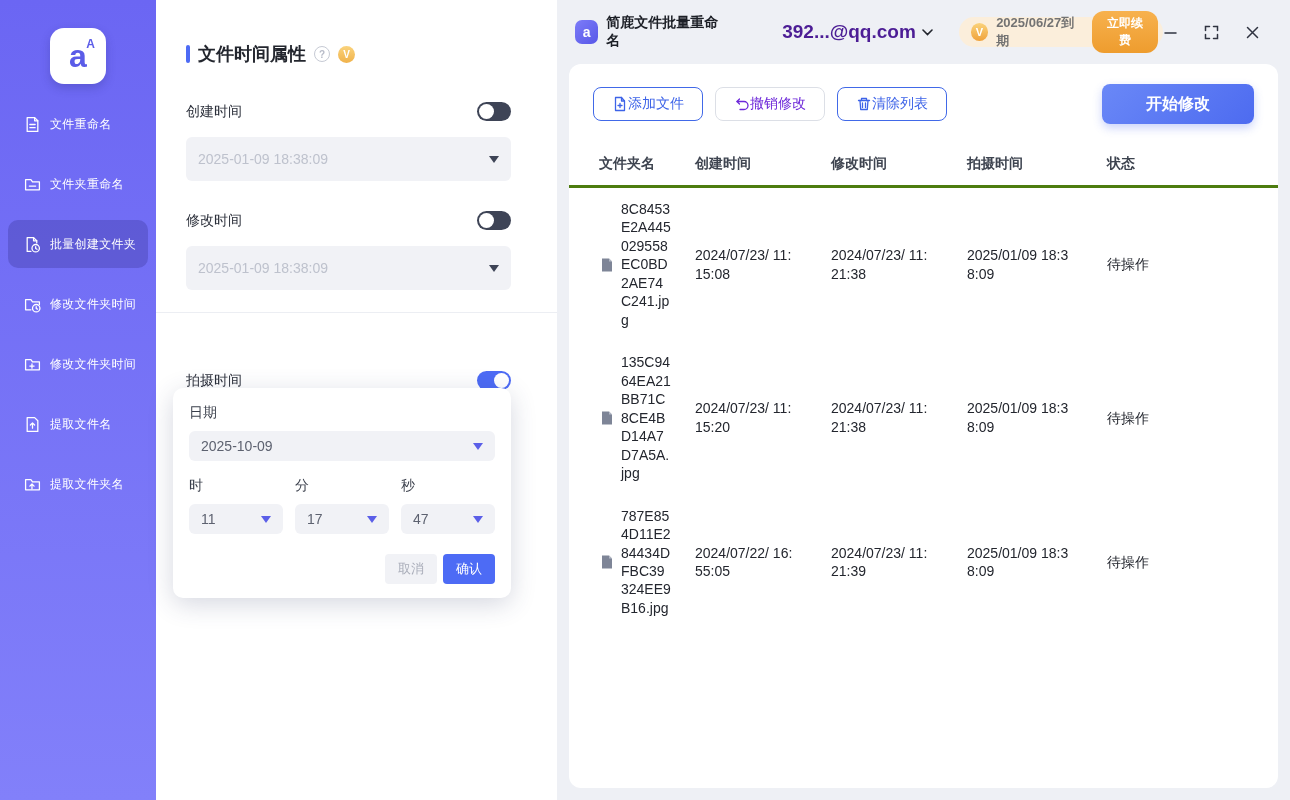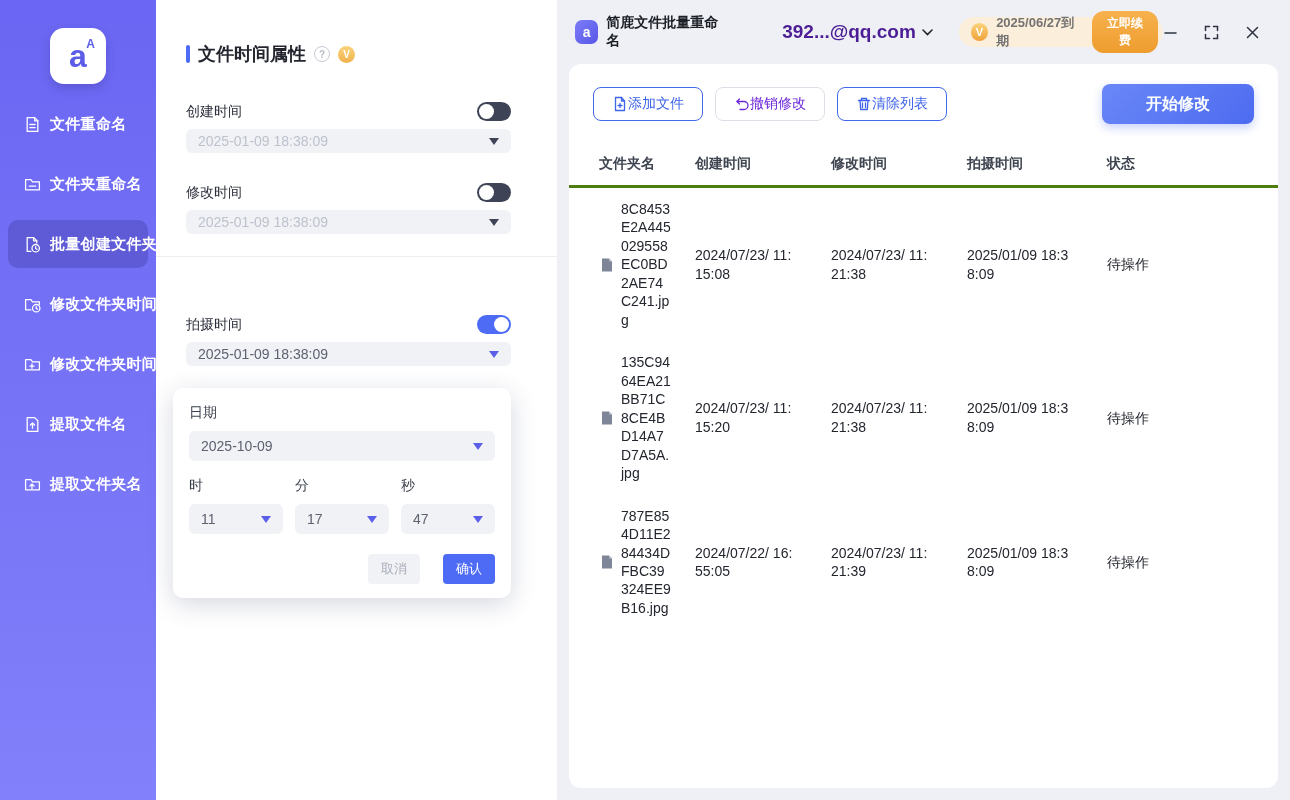--- a/index.html
+++ b/index.html
@@ -9,51 +9,51 @@
 
   
   .sidebar { width:156px; height:100%; background:linear-gradient(180deg,#6B66F3 0%,#8280FA 100%); flex-shrink:0; }
   .logo-box { width:56px; height:56px; background:#fff; border-radius:14px; margin:28px auto 10px; display:flex; align-items:center; justify-content:center; position:relative; box-shadow:0 4px 10px rgba(40,40,120,.25); }
   .logo-a { font-size:32px; font-weight:bold; color:#5B5CE8; line-height:1; }
   .logo-sup { position:absolute; top:9px; right:11px; font-size:12px; font-weight:bold; color:#5B5CE8; }
   .nav { margin-top:16px; display:flex; flex-direction:column; gap:12px; padding:0 8px; }
   .nav-item { height:48px; display:flex; align-items:center; gap:9px; padding-left:16px; border-radius:10px; color:#fff; cursor:pointer; }
   .nav-item.active { background:rgba(22,16,88,.20); }
   .nav-item svg { width:17px; height:17px; flex-shrink:0; fill:none; stroke:#fff; stroke-width:1.2; stroke-linecap:round; stroke-linejoin:round; }
-  .nav-label { font-size:15px; font-weight:700; letter-spacing:.3px; white-space:nowrap;text-align:center; }
+  .nav-label { font-size:12px; font-weight:400; letter-spacing:.3px; white-space:nowrap;text-align:center; }
 
   
   .mid-panel { width:401px; height:100%; background:#fff; padding:42px 46px 0 30px; position:relative; flex-shrink:0; }
   .panel-title-row { display:flex; align-items:center; gap:8px; }
   .accent-bar { width:4px; height:18px; background:#4D6BF5; border-radius:2px; }
   .panel-title { font-size:18px; font-weight:bold; color:#23262E; }
   .help-icon { width:16px; height:16px; border:1.5px solid #C6CAD4; border-radius:50%; color:#B8BCC8; font-size:10px; font-weight:bold; display:flex; align-items:center; justify-content:center; cursor:pointer; }
   .vip-badge { width:17px; height:17px; border-radius:50%; background:linear-gradient(180deg,#FAD37C,#F0B24B); color:#fff; font-size:10px; font-weight:bold; display:flex; align-items:center; justify-content:center; }
   .field-head { display:flex; justify-content:space-between; align-items:center; margin-top:30px; }
   .field-head.first { margin-top:36px; }
   .field-head.gap-lg { margin-top:58px; }
   .field-label { font-size:14px; color:#2B2F3A; font-weight:500; }
   .toggle { width:34px; height:19px; border-radius:10px; position:relative; cursor:pointer; }
   .toggle .knob { width:15px; height:15px; border-radius:50%; background:#fff; position:absolute; top:2px; }
   .toggle.off { background:#3E4456; } .toggle.off .knob { left:2px; }
   .toggle.on { background:#4D6BF5; } .toggle.on .knob { right:2px; }
-  .select-input { margin-top:8px; height:24px; background:#F1F2F6; border-radius:6px; display:flex; align-items:center; justify-content:space-between; padding:0 12px; font-size:14px; cursor:pointer; }
+  .select-input { margin-top:16px; height:44px; background:#F1F2F6; border-radius:6px; display:flex; align-items:center; justify-content:space-between; padding:0 12px; font-size:14px; cursor:pointer; }
   .select-input.disabled { color:#BEC2CD; cursor:default; }
   .select-input.enabled { color:#5D6270; }
   .tri { width:0; height:0; border-left:5px solid transparent; border-right:5px solid transparent; border-top:7px solid #5B5FE8; }
   .tri.dark { border-top-color:#3E4456; }
   .divider { height:1px; background:#ECEEF3; margin:22px -46px 0 -30px; }
 
   
   .picker { position:absolute; left:17px; top:388px; width:338px; background:#fff; border-radius:10px; box-shadow:0 6px 26px rgba(45,55,100,.20); padding:16px 16px 14px; z-index:5; }
   .picker-label { font-size:14px; color:#3A3F4B; margin-bottom:9px; }
   .picker .select-input { margin-top:0; height:30px; }
   .hms-row { display:flex; gap:12px; margin-top:16px; }
   .hms-col { flex:1; }
-  .picker-foot { display:flex; justify-content:flex-end; gap:23px; margin-top:20px; }
+  .picker-foot { display:flex; justify-content:flex-end; gap:6px; margin-top:20px; }
   .btn-cancel { background:#F1F2F6; color:#A9ADB9; border:none; border-radius:4px; padding:6px 13px; font-size:13px; cursor:pointer; }
   .btn-confirm { background:#4D6BF5; color:#fff; border:none; border-radius:4px; padding:6px 13px; font-size:13px; cursor:pointer; }
 
   
   .main { flex:1; background:#EEF0F5; display:flex; flex-direction:column; height:100%; }
   .top-header { height:64px; display:flex; align-items:center; padding:0 30px 0 18px; flex-shrink:0; }
   .brand { display:flex; align-items:center; gap:8px; }
   .mini-logo { width:24px; height:24px; border-radius:7px; background:linear-gradient(135deg,#7C7CF8,#5857E8); color:#fff; font-weight:bold; font-size:14px; display:flex; align-items:center; justify-content:center; }
   .app-name { font-size:14px; font-weight:bold; color:#1C1F26; }
   .account { margin-left:54px; display:flex; align-items:center; gap:6px; cursor:pointer; }

